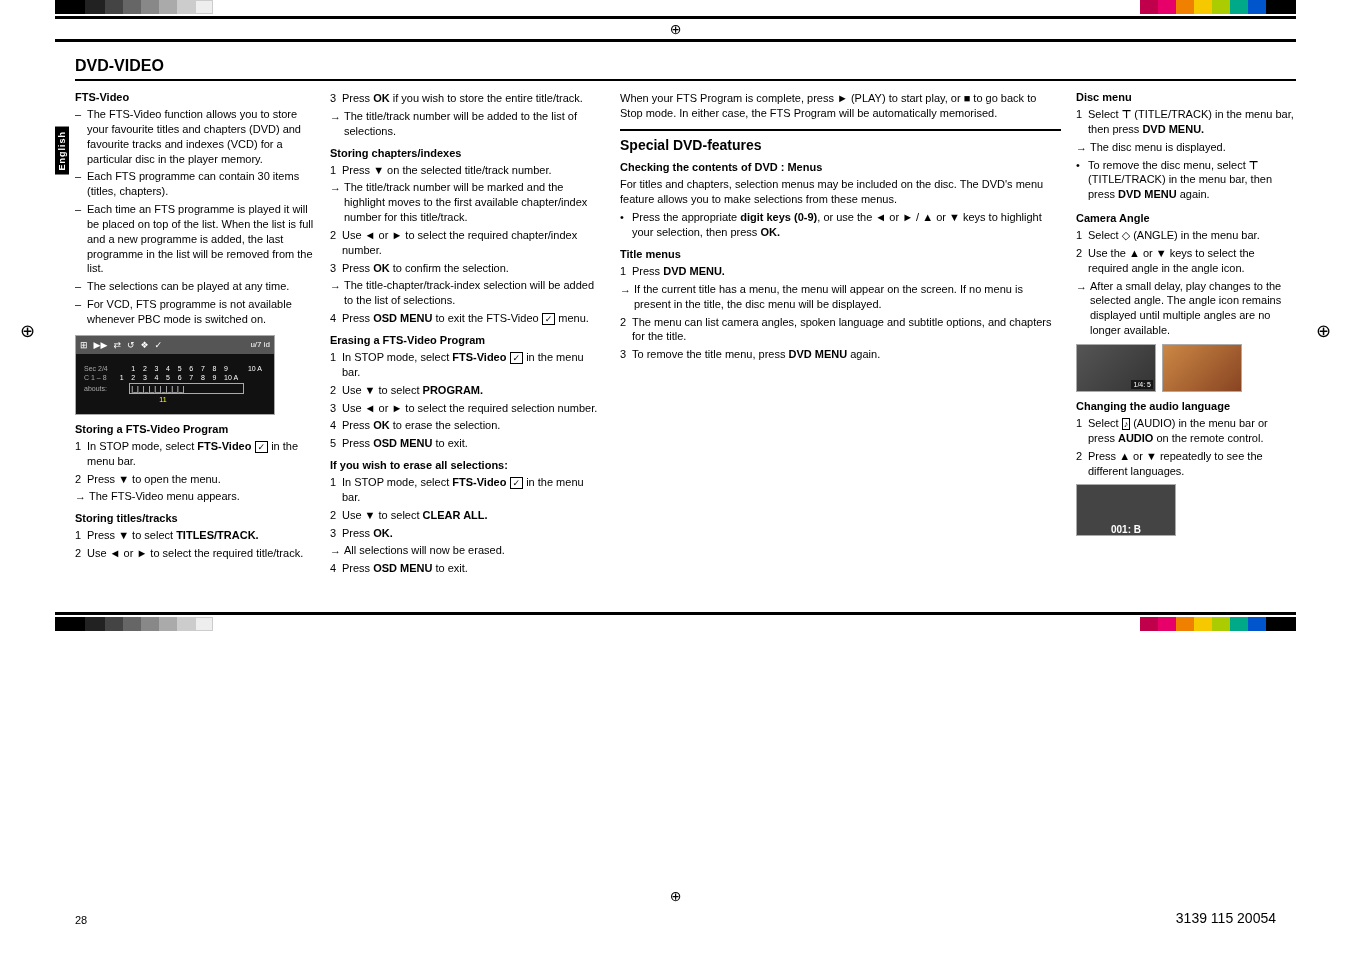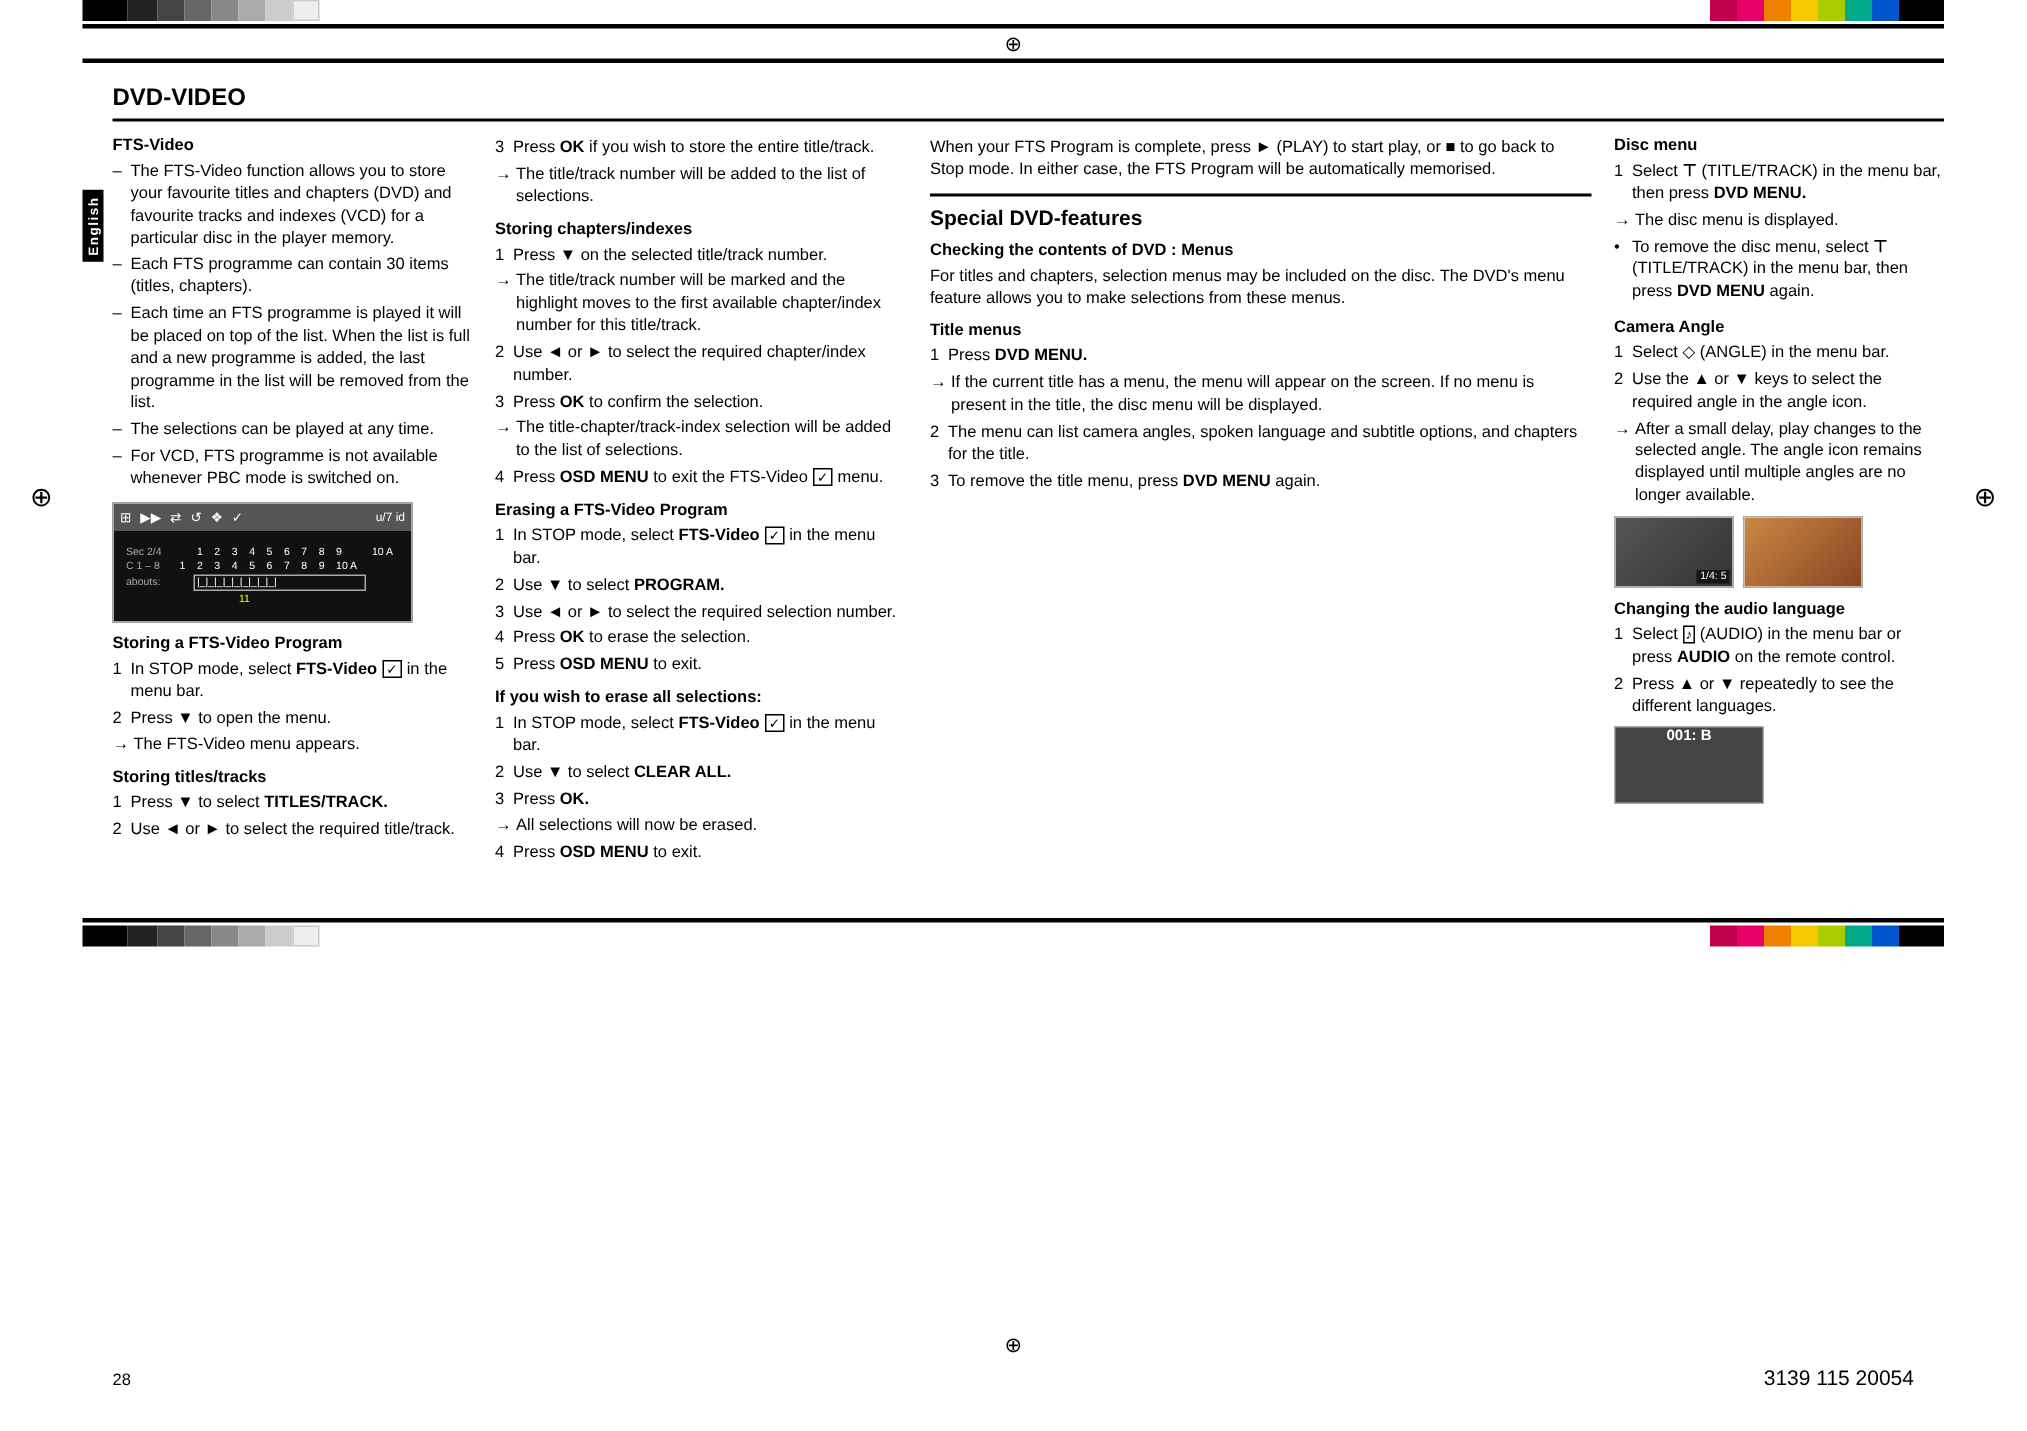--- a/index.html
+++ b/index.html
@@ -217,21 +217,21 @@
     }
 
     .thumb2 {
       width: 90px;
       height: 50px;
       background: #666;
       border: 1px solid #aaa;
       position: relative;
       overflow: hidden;
       display: flex;
-      align-items: flex-start;
+      align-items: flex-end;
       justify-content: center;
     }
     .thumb2 span {
       color: #fff;
       font-size: 8px;
       font-weight: bold;
     }
     .strip-segment {
       height: 14px;
     }
@@ -484,20 +484,23 @@
       <div class="col-right-inner">
 
         <div class="col-right-left">
           <p>When your FTS Program is complete, press ► (PLAY) to start play, or ■ to go back to Stop mode. In either case, the FTS Program will be automatically memorised.</p>
 
           <div class="special-section">
             <div class="special-heading">Special DVD-features</div>
 
             <div class="section-heading">Checking the contents of DVD : Menus</div>
             <p>For titles and chapters, selection menus may be included on the disc. The DVD's menu feature allows you to make selections from these menus.</p>
+            <div class="bullet-point">
+              Press the appropriate <b>digit keys (0-9)</b>, or use the ◄ or ► / ▲ or ▼ keys to highlight your selection, then press <b>OK.</b>
+            </div>
 
             <div class="section-heading" style="margin-top:8px;">Title menus</div>
             <ol class="steps">
               <li>
                 <span class="step-num">1</span>
                 Press <b>DVD MENU.</b>
               </li>
               <li style="padding-left:14px;position:relative;">
                 <span style="position:absolute;left:0;">→</span>
                 If the current title has a menu, the menu will appear on the screen. If no menu is present in the title, the disc menu will be displayed.

